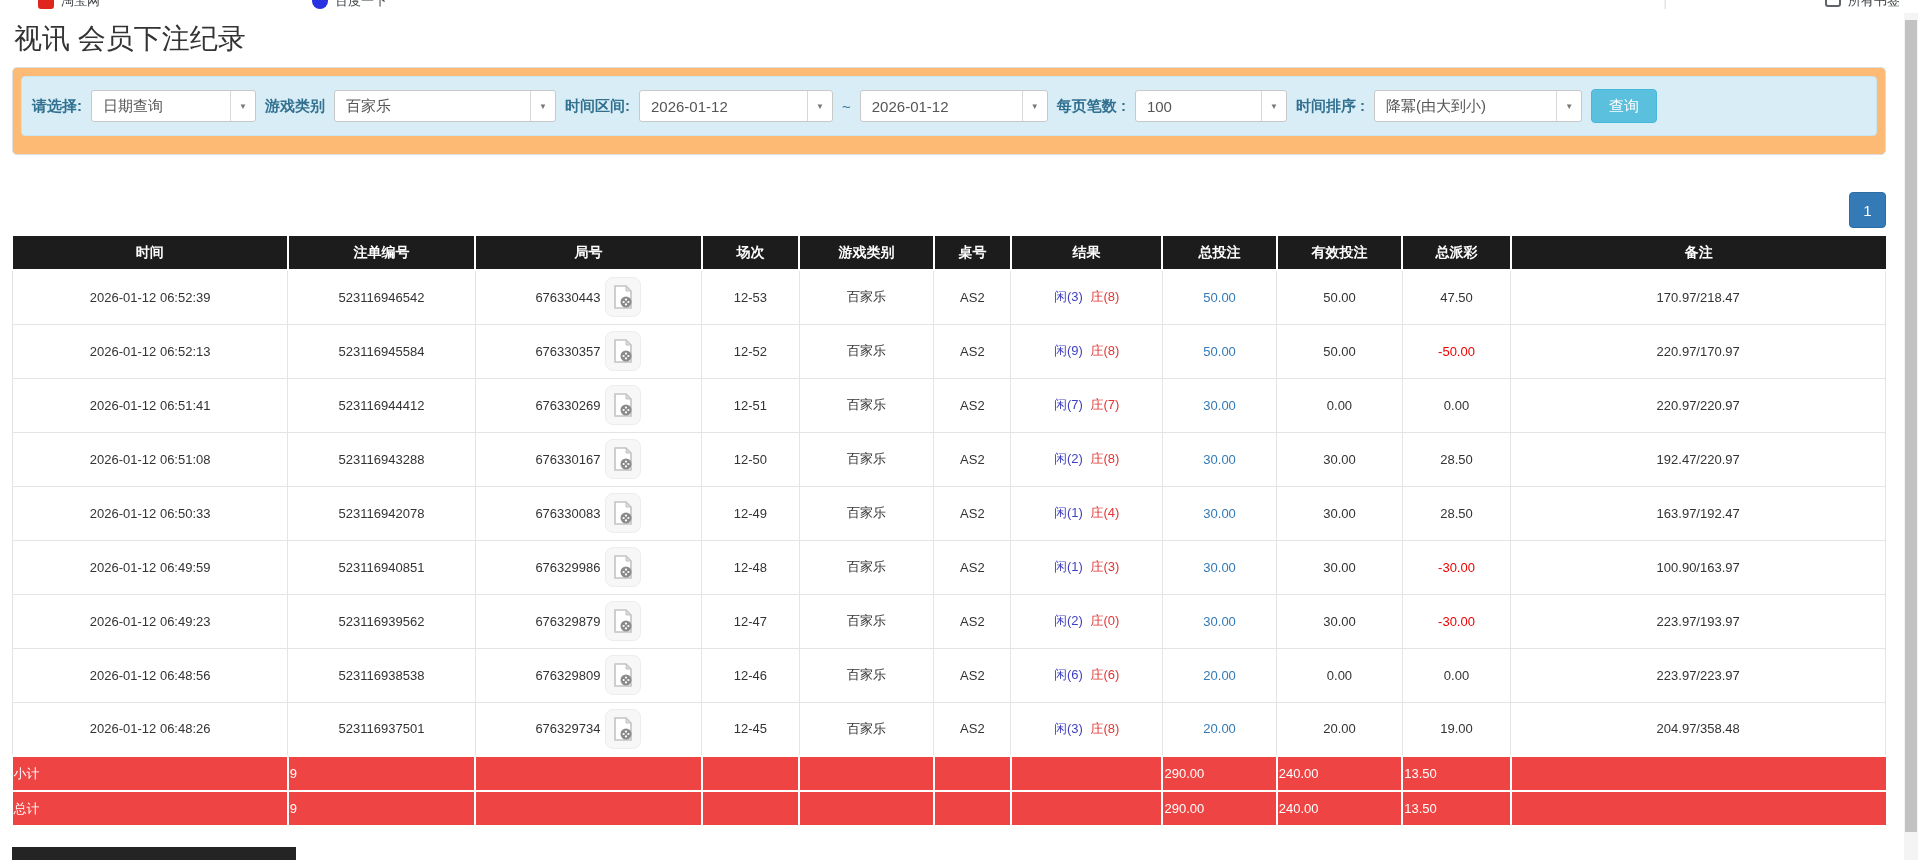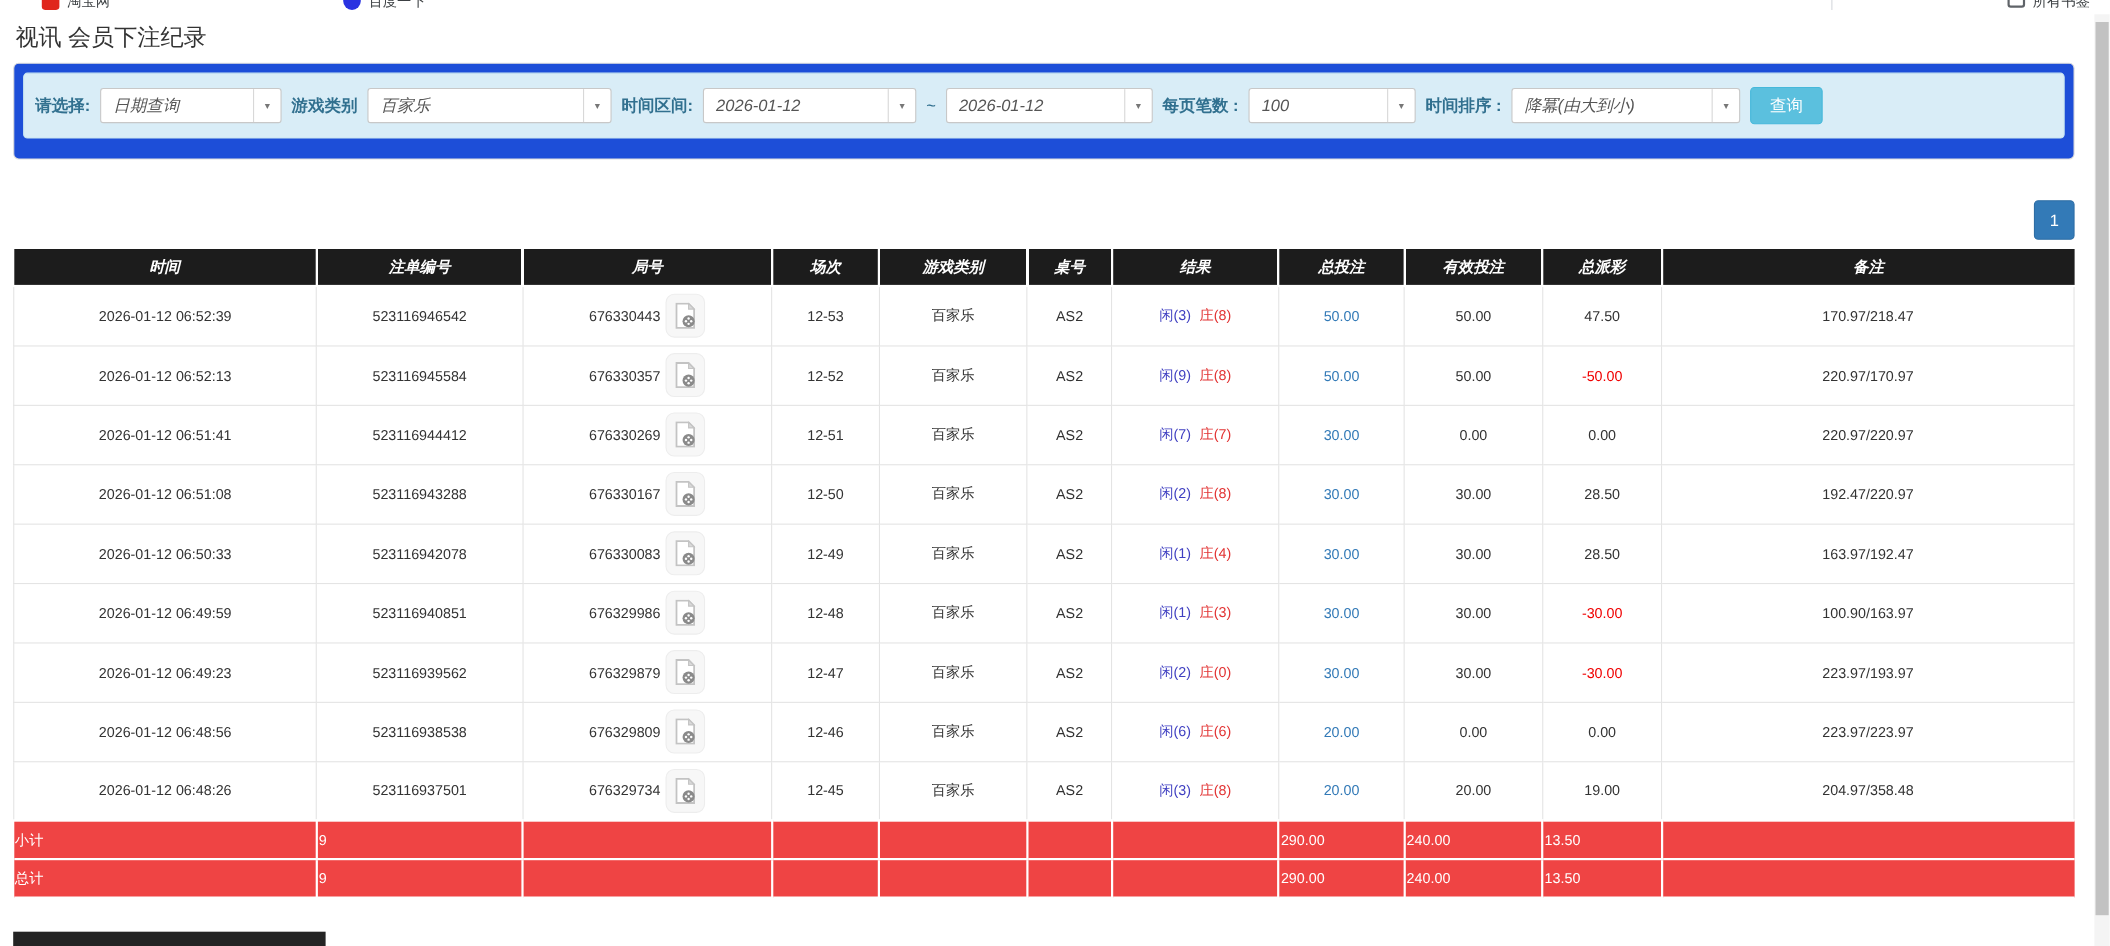--- a/index.html
+++ b/index.html
@@ -14,50 +14,50 @@
   .bm-inner { display:flex; align-items:center; height:24px; margin-top:-11px; padding-left:38px; font-size:13px; color:#3c4043; }
   .bm-item { display:flex; align-items:center; gap:7px; }
   .bm-item.baidu { margin-left:212px; }
   .fav-red { width:16px; height:16px; border-radius:3px; background:#e0261c; }
   .fav-blue { width:16px; height:16px; border-radius:50%; background:#2932e1; }
   .bm-right { margin-left:auto; display:flex; align-items:center; padding-right:18px; }
   .bm-sep { color:#dadce0; margin-right:158px; }
   .folder-ic { width:16px; height:11px; border:2px solid #5f6368; border-radius:3px; margin-right:7px; }
 
   
-  .page-title { font-size:21px; color:#333; margin:7px 0 9px 14px; font-weight:400; }
+  .page-title { font-size:28px; color:#333; margin:7px 0 9px 14px; font-weight:400; }
 
   .wrap { margin:0 32px 0 12px; }
 
   
-  .filter-outer { border:1px solid #ddd; border-radius:5px; padding:8px 8px 18px 8px; background:#1d4ed8; }
+  .filter-outer { border:1px solid #ddd; border-radius:5px; padding:8px 8px 18px 8px; background:#fdba74; }
   .filter-bar { background:#d9edf7; border:1px solid #c9e5f1; border-radius:4px; padding:12px 10px; display:flex; align-items:center; gap:9px; }
   .flabel { font-weight:bold; font-size:15px; color:#31708f; white-space:nowrap; }
-  .select { background:#fff; border:1px solid #c8c8c8; border-radius:3px; height:32px; display:flex; align-items:stretch; color:#555;font-style:italic; }
+  .select { background:#fff; border:1px solid #c8c8c8; border-radius:3px; height:32px; display:flex; align-items:stretch; color:#555; }
   .select .val { padding:0 11px; flex:1; font-size:15px; display:flex; align-items:center; white-space:nowrap; overflow:hidden; }
   .select .arrow { width:25px; border-left:1px solid #d8d8d8; display:flex; align-items:center; justify-content:center; color:#777; font-size:8px; }
   .w1{width:165px}.w2{width:222px}.w3{width:194px}.w4{width:188px}.w5{width:152px}.w6{width:208px}
   .tilde { color:#31708f; font-size:15px; }
   .search-btn { background:#5bc0de; color:#fff; border:1px solid #46b8da; border-radius:4px; height:34px; padding:0 17px; font-size:15px; cursor:pointer; }
 
   
   .summary { margin-top:3px; background:#dff0d8; border:1px solid #d2e7c6; border-radius:4px; height:38px;
              display:flex; align-items:center; justify-content:space-between; padding:0 14px 0 13px; font-size:14px; }
   .summary .left { color:#4c5c50; }
   .summary .right { color:#f23b31; }
 
   
   .pagerow { display:flex; justify-content:flex-end; margin-top:37px; margin-bottom:8px; }
   .pagebtn { width:37px; height:36px; background:#337ab7; border:1px solid #2e6da4; border-radius:4px;
              color:#fff; font-size:15px; display:flex; align-items:center; justify-content:center; cursor:pointer; }
 
   
   table { width:100%; border-collapse:collapse; table-layout:fixed; }
   thead th { background:#1c1c1c; color:#fff; font-size:14px; font-weight:bold; height:34px;
-             border:2px solid #fff; border-top:none; overflow:hidden; white-space:nowrap;font-style:italic; }
+             border:2px solid #fff; border-top:none; overflow:hidden; white-space:nowrap; }
   thead th:first-child { border-left:none; }
   thead th:last-child { border-right:none; }
   tbody td { border:1px solid #e4e4e4; height:54px; text-align:center; font-size:13px; color:#333;
              overflow:hidden; white-space:nowrap; background:#fff; }
   .roundwrap { display:flex; align-items:center; justify-content:center; gap:5px; }
   .vbtn { width:36px; height:40px; background:#f7f7f7; border:1px solid #ededed; border-radius:8px;
           display:flex; align-items:center; justify-content:center; cursor:pointer; padding:0; }
   .player { color:#3f3fc1; }
   .banker { color:#e23434; margin-left:4px; }
   a.betlink { color:#337ab7; text-decoration:none; cursor:pointer; }

